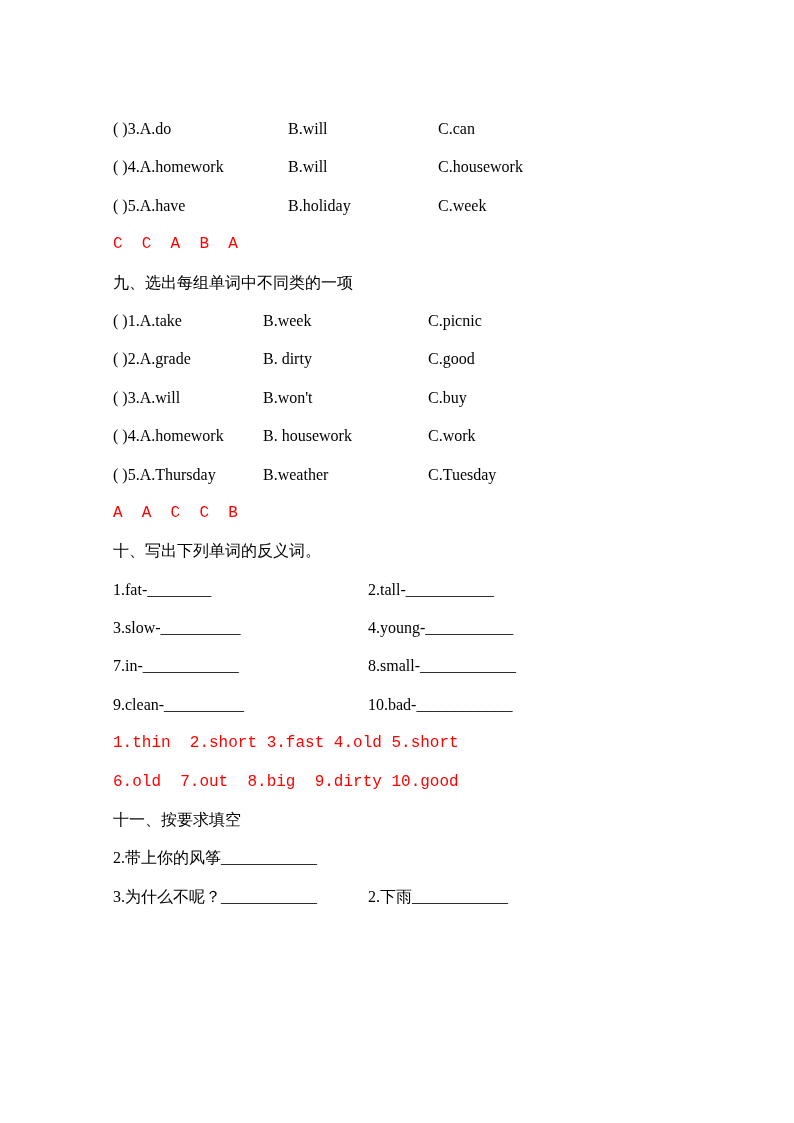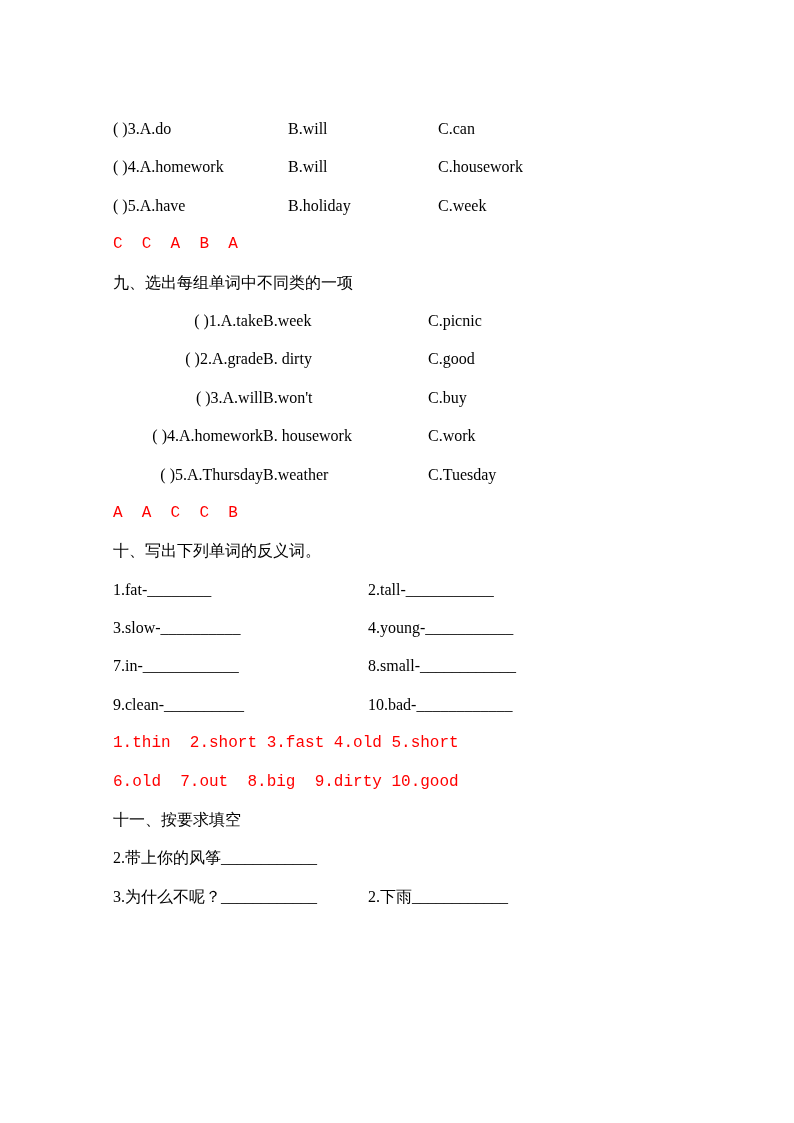--- a/index.html
+++ b/index.html
@@ -20,21 +20,21 @@
     display: flex;
     white-space: pre;
   }
   .red {
     color: #ff0000;
     font-family: Liberation Mono, monospace;
   }
   .c1 { width: 175px; }
   .c2 { width: 150px; }
   .c3 { flex: 1; }
-  .c1b { width: 150px; text-align: right; }
+  .c1b { width: 150px; }
   .c2b { width: 165px; }
   .half { width: 255px; }
 </style>
 </head>
 <body>
 
 <div class="page">
 
   <div class="row">
     <span class="c1">( )<span>3</span>.A.<span>do</span></span>

